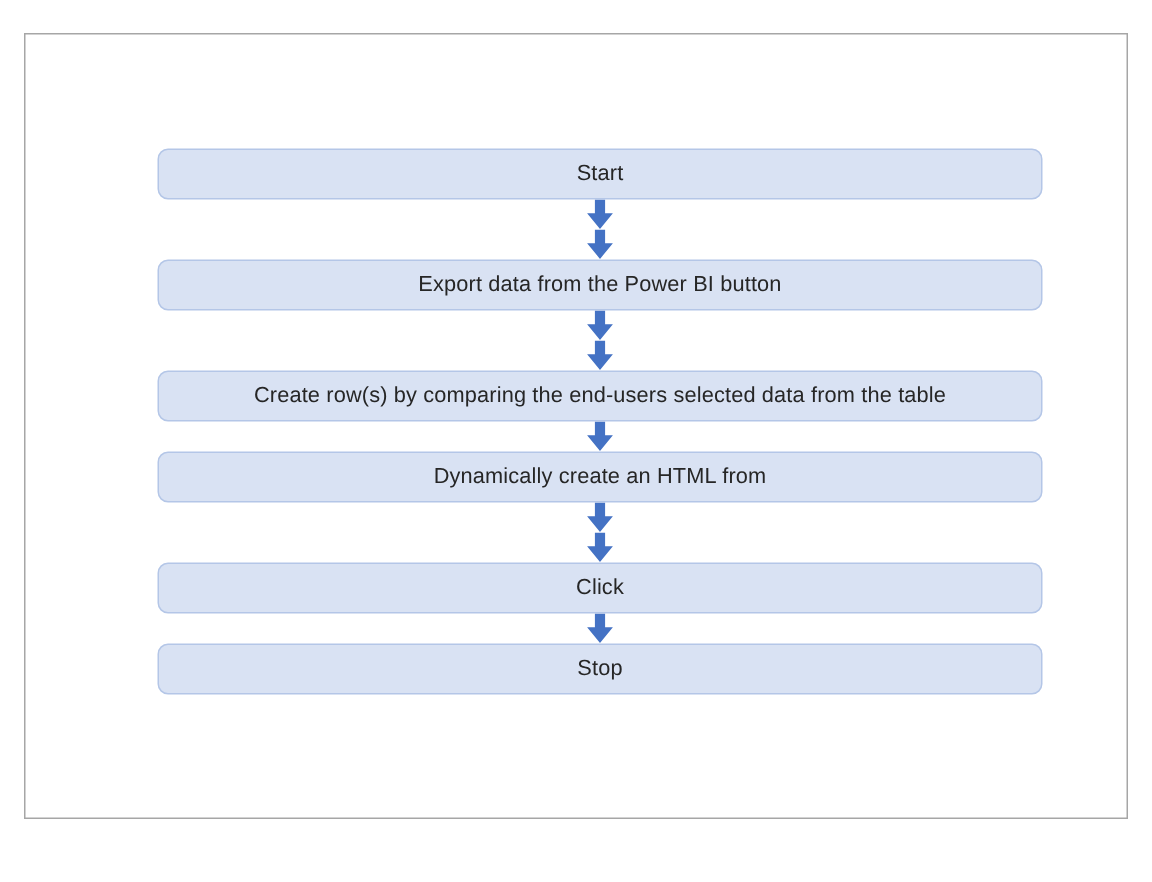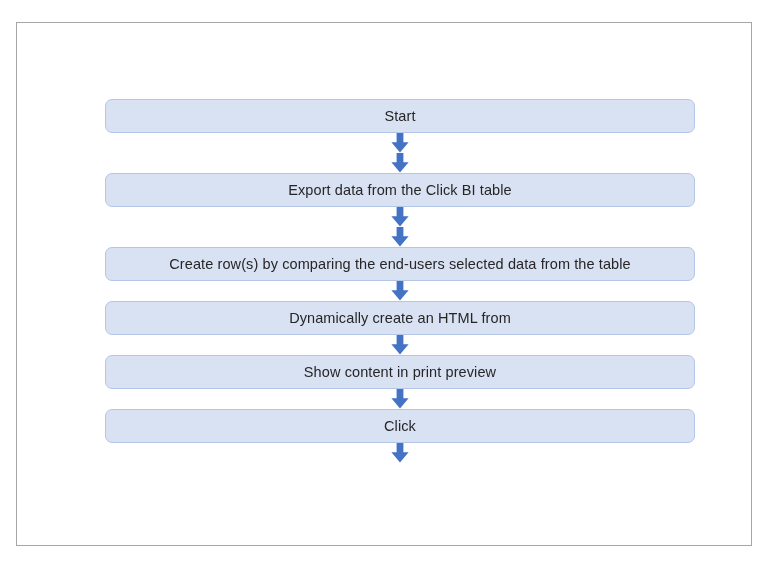--- a/index.html
+++ b/index.html
@@ -91,21 +91,21 @@
           <path d="M5.6 0 H12.4 V9.2 H17.6 L9 19.6 L0.4 9.2 H5.6 Z" fill="#4472c4"></path>
         </svg>
       </div>
       <div class="connector">
         <svg class="arrow-down" viewBox="0 0 18 20">
           <path d="M5.6 0 H12.4 V9.2 H17.6 L9 19.6 L0.4 9.2 H5.6 Z" fill="#4472c4"></path>
         </svg>
       </div>
       <div class="flow-row">
         <div class="node">
-          <span class="node-label">Export data from the Click BI table</span>
+          <span class="node-label">Export data from the Power BI button</span>
         </div>
       </div>
       <div class="connector">
         <svg class="arrow-down" viewBox="0 0 18 20">
           <path d="M5.6 0 H12.4 V9.2 H17.6 L9 19.6 L0.4 9.2 H5.6 Z" fill="#4472c4"></path>
         </svg>
       </div>
       <div class="connector">
         <svg class="arrow-down" viewBox="0 0 18 20">
           <path d="M5.6 0 H12.4 V9.2 H17.6 L9 19.6 L0.4 9.2 H5.6 Z" fill="#4472c4"></path>
@@ -124,34 +124,34 @@
       <div class="flow-row">
         <div class="node">
           <span class="node-label">Dynamically create an HTML from</span>
         </div>
       </div>
       <div class="connector">
         <svg class="arrow-down" viewBox="0 0 18 20">
           <path d="M5.6 0 H12.4 V9.2 H17.6 L9 19.6 L0.4 9.2 H5.6 Z" fill="#4472c4"></path>
         </svg>
       </div>
-      <div class="flow-row">
-        <div class="node">
-          <span class="node-label">Show content in print preview</span>
-        </div>
-      </div>
       <div class="connector">
         <svg class="arrow-down" viewBox="0 0 18 20">
           <path d="M5.6 0 H12.4 V9.2 H17.6 L9 19.6 L0.4 9.2 H5.6 Z" fill="#4472c4"></path>
         </svg>
       </div>
       <div class="flow-row">
         <div class="node">
           <span class="node-label">Click</span>
         </div>
       </div>
       <div class="connector">
         <svg class="arrow-down" viewBox="0 0 18 20">
           <path d="M5.6 0 H12.4 V9.2 H17.6 L9 19.6 L0.4 9.2 H5.6 Z" fill="#4472c4"></path>
         </svg>
       </div>
+      <div class="flow-row">
+        <div class="node">
+          <span class="node-label">Stop</span>
+        </div>
+      </div>
     </div>
 </div>
 
 </body></html>

